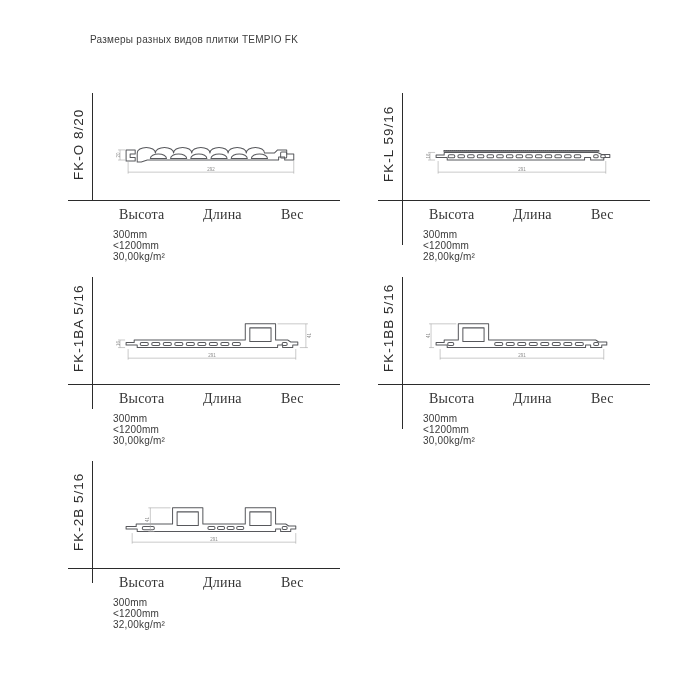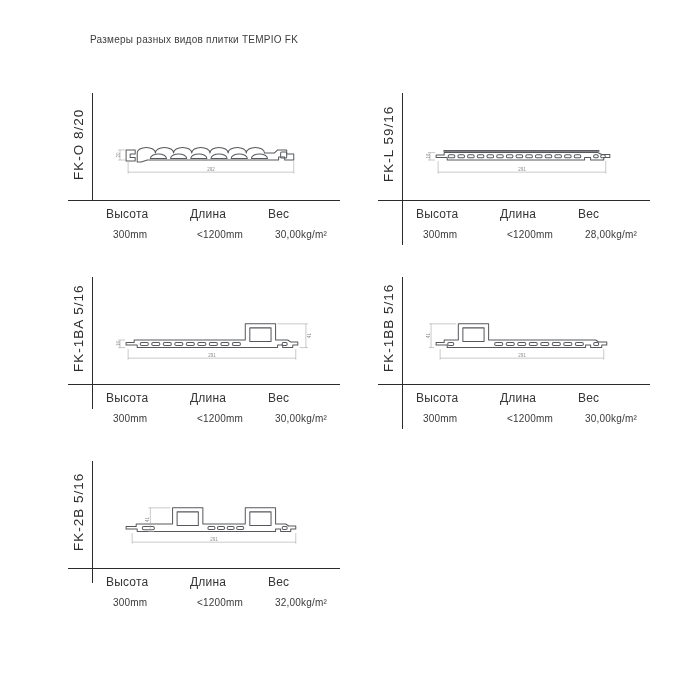--- a/index.html
+++ b/index.html
@@ -11,22 +11,22 @@
   .s3{left:58px;top:272px;} .s4{left:368px;top:272px;}
   .s5{left:58px;top:456px;}
   .vlabel{position:absolute;left:7px;top:2px;height:108px;width:27px;
           display:flex;align-items:center;justify-content:center;
           writing-mode:vertical-rl;transform:rotate(180deg);
           font-size:13.5px;letter-spacing:1px;color:#2d2d2d;white-space:nowrap;}
   .vline{position:absolute;left:34px;top:5px;width:1px;background:#2b2b2b;}
   .h-short{height:107px;} .h-long{height:152px;} .h-med{height:132px;} .h-med2{height:122px;}
   .sep{position:absolute;left:10px;right:0;top:112px;height:1px;background:#2b2b2b;}
   .drawing{position:absolute;left:58px;top:42px;width:202px;height:54px;}
-  .tbl-head{position:absolute;left:48px;top:119px;display:flex;font-size:12px;color:#353535;letter-spacing:.2px;}
-  .tbl-vals{position:absolute;left:55px;top:141px;display:flex;font-size:10px;color:#3a3a3a;letter-spacing:.2px;}
+  .tbl-head{position:absolute;left:61px;top:119px;display:flex;font-size:14px;color:#353535;letter-spacing:.2px;font-family:Liberation Serif, serif;}
+  .tbl-vals{position:absolute;left:55px;top:141px;display:flex;font-size:10px;color:#3a3a3a;letter-spacing:.2px;flex-direction:column;}
   .c1{width:84px;} .c2{width:78px;} .c3{width:84px;}
   svg{display:block;}
   .prof{stroke:#57585c;stroke-width:1;fill:none;stroke-linejoin:round;stroke-linecap:round;}
   .dim{stroke:#a8a8a8;stroke-width:.6;fill:none;}
   .dimtxt{fill:#8e8e8e;font-size:4.4px;font-family:"Liberation Sans",sans-serif;}
 </style>
 </head>
 <body>
 
 <div class="title">Размеры разных видов плитки TEMPIO FK</div>

